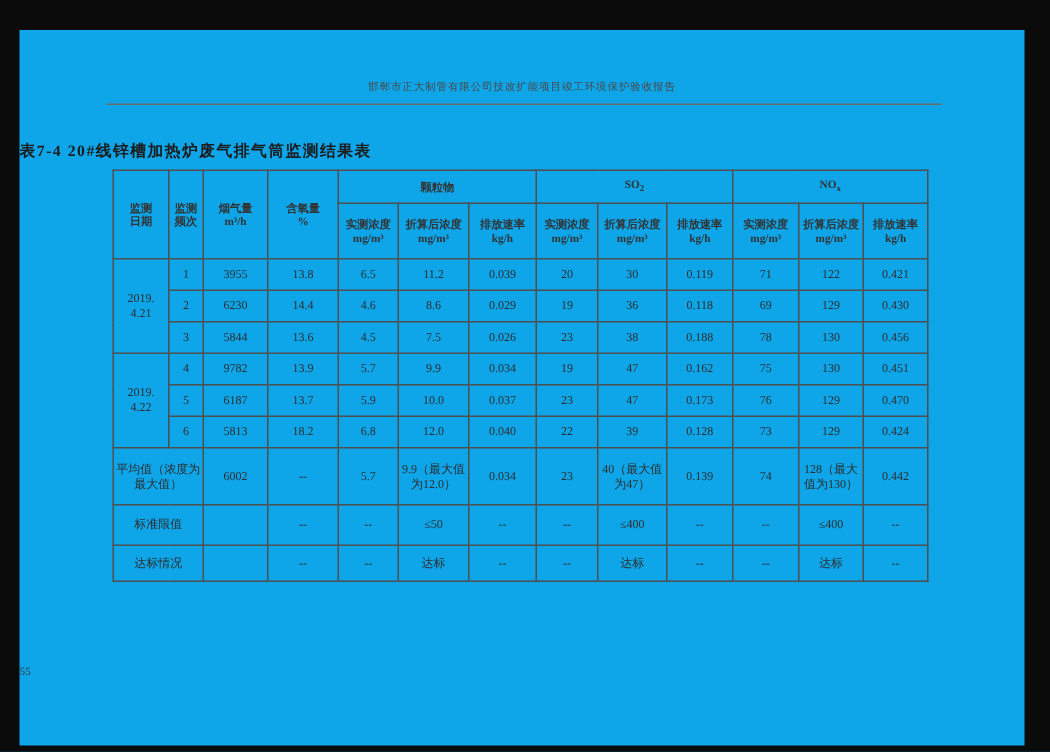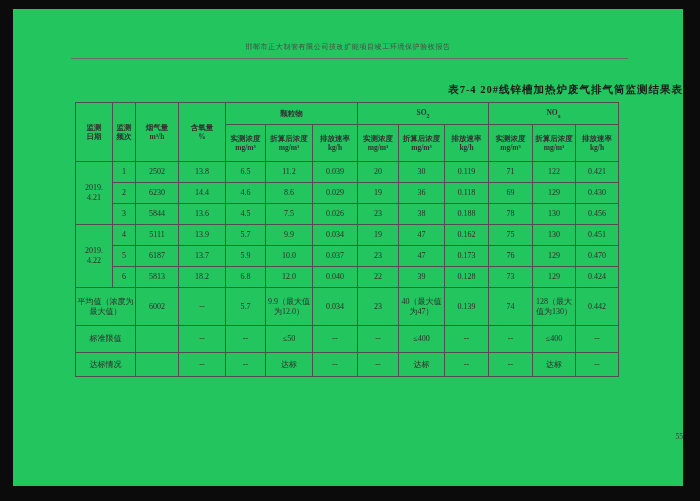--- a/index.html
+++ b/index.html
@@ -2,34 +2,34 @@
 <html><head>
 <meta charset="utf-8">
 <style>
   html,body { margin:0; padding:0; background:#000; }
   .viewport {
     position:relative; width:700px; height:501px;
     background:#0b0b0b; overflow:hidden;
     font-family:"Liberation Serif","DejaVu Serif",serif;
   }
   .page {
-    position:absolute; left:13px; top:9px; width:670px; height:477px;
-    background:#22c55e;
+    position:absolute; left:13px; top:20px; width:670px; height:477px;
+    background:#0ea5e9;
   }
   .doc-header {
     position:absolute; top:33px; left:0; width:100%;
     text-align:center; font-size:7px; color:#4a4a4a; letter-spacing:0.6px;
   }
   .header-rule {
     position:absolute; top:49px; left:58px; width:557px; height:1px;
     background:#6b6b6b;
   }
   .table-title {
     position:absolute; top:74px; left:0; width:100%;
-    text-align:right; font-size:10.5px; font-weight:bold;
+    text-align:left; font-size:10.5px; font-weight:bold;
     color:#1c1c1c; letter-spacing:1px;
   }
   table.monitor {
     position:absolute; left:62px; top:93px; width:543px;
     border-collapse:collapse; table-layout:fixed;
     font-size:8px; color:#2e2e2e;
   }
   table.monitor td {
     border:1px solid #4f4f4f; text-align:center; vertical-align:middle;
     padding:0 1px; line-height:1.25; overflow:hidden;
@@ -37,21 +37,21 @@
   tr.group-row  { height:22px; }
   tr.sub-row    { height:37px; }
   tr.data-row   { height:21px; }
   tr.avg-row    { height:38px; }
   tr.limit-row  { height:27px; }
   tr.status-row { height:24px; }
   td.hdr { font-size:7.5px; color:#333;font-weight:bold; }
   td sub { font-size:6px; }
   .footer-page {
     position:absolute; top:423px; left:0; width:100%;
-    text-align:right; font-size:7.5px; color:#3a3a3a;
+    text-align:left; font-size:7.5px; color:#3a3a3a;
   }
 </style>
 </head>
 <body>
 
 <div class="viewport">
   <div class="page">
 
     <div class="doc-header">邯郸市正大制管有限公司技改扩能项目竣工环境保护验收报告</div>
     <div class="header-rule"></div>
@@ -142,21 +142,21 @@
           <div>kg/h</div>
         </td>
       </tr>
 
       <tr class="data-row">
         <td rowspan="3">
           <div>2019.</div>
           <div>4.21</div>
         </td>
         <td>1</td>
-        <td>2502</td>
+        <td>3955</td>
         <td>13.8</td>
         <td>6.5</td>
         <td>11.2</td>
         <td>0.039</td>
         <td>20</td>
         <td>30</td>
         <td>0.119</td>
         <td>71</td>
         <td>122</td>
         <td>0.421</td>
@@ -188,21 +188,21 @@
         <td>78</td>
         <td>130</td>
         <td>0.456</td>
       </tr>
       <tr class="data-row">
         <td rowspan="3">
           <div>2019.</div>
           <div>4.22</div>
         </td>
         <td>4</td>
-        <td>5111</td>
+        <td>9782</td>
         <td>13.9</td>
         <td>5.7</td>
         <td>9.9</td>
         <td>0.034</td>
         <td>19</td>
         <td>47</td>
         <td>0.162</td>
         <td>75</td>
         <td>130</td>
         <td>0.451</td>

